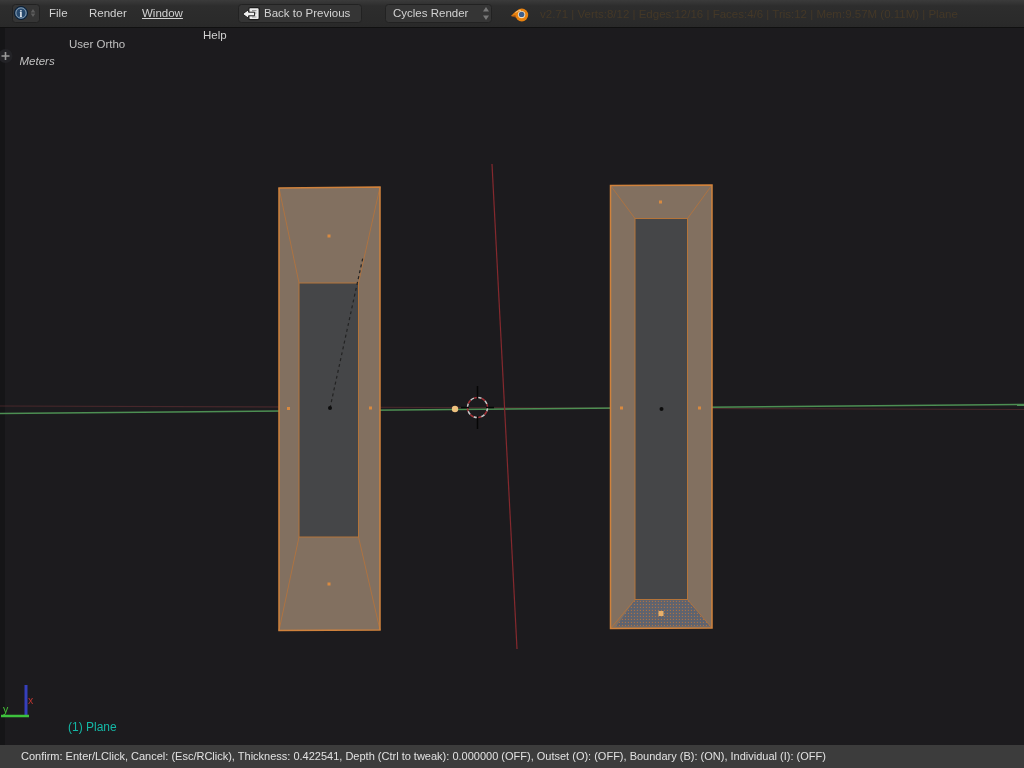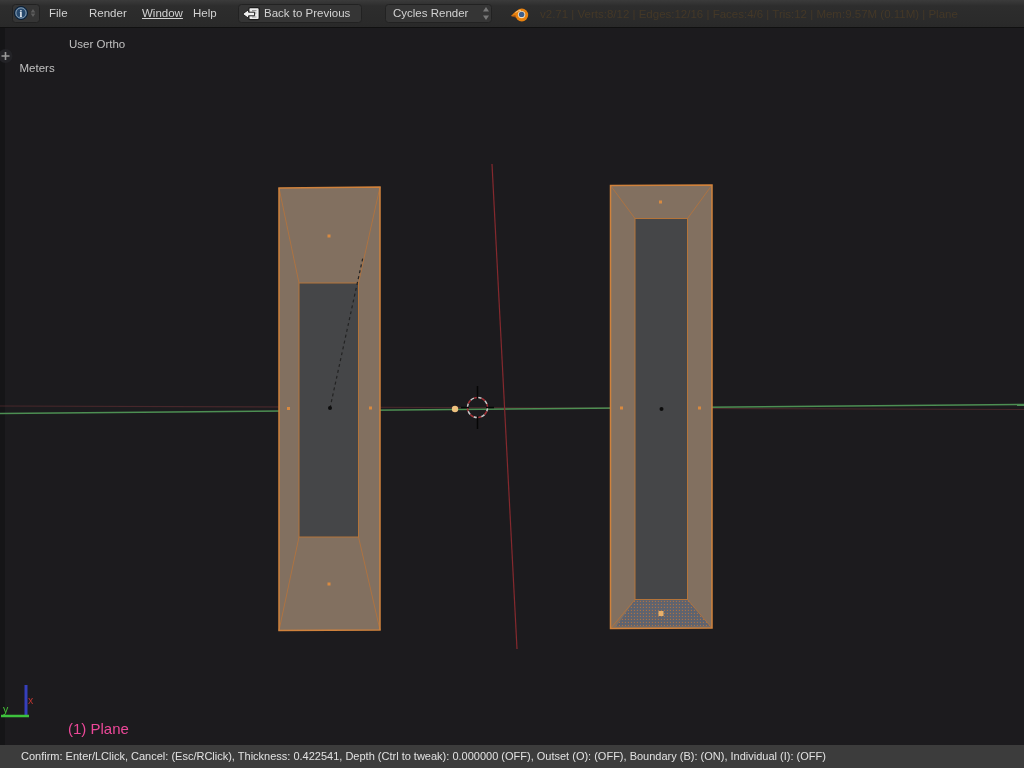--- a/index.html
+++ b/index.html
@@ -24,21 +24,21 @@
   <circle cx="9" cy="10" r="6.6" fill="#26486c" stroke="#0d1f33" stroke-width="1"></circle>
   <circle cx="9" cy="10" r="5.1" fill="none" stroke="#93a7b8" stroke-width="0.9"></circle>
   <text x="9" y="13.8" font-family="Liberation Serif" font-size="10" font-weight="bold" fill="#f2f6fa" text-anchor="middle">i</text>
   <path d="M21 6 l2.3 3.4 h-4.6 z" fill="#5d5d5d"></path>
   <path d="M21 14 l2.3 -3.4 h-4.6 z" fill="#5d5d5d"></path>
 </svg>
 
 <div class="abs menu" style="left:49px;">File</div>
 <div class="abs menu" style="left:89px;">Render</div>
 <div class="abs menu" style="left:142px;text-decoration:underline;">Window</div>
-<div class="abs menu" style="left:193px;">Help</div>
+<div class="abs menu" style="left:203px;margin-top:22px;">Help</div>
 
 <div class="abs btn" style="left:238px;width:122px;"></div>
 <svg class="abs" style="left:240px;top:2px" width="22" height="22" viewBox="0 0 22 22">
   <rect x="8.7" y="5.6" width="10.6" height="12" rx="1.6" fill="#ececec" stroke="#1d1d1d" stroke-width="1.4"></rect>
   <path d="M12 8.6 h4.5 M14 11 h2.5 M12 15 h4.5" stroke="#9a9a9a" stroke-width="1.1" fill="none"></path>
   <path d="M2.6 12 L8.6 7.6 v2.6 h6 v3.6 h-6 v2.6 z" fill="#f0f0f0" stroke="#1d1d1d" stroke-width="1"></path>
 </svg>
 <div class="abs menu" style="left:264px;">Back to Previous</div>
 
 <div class="abs btn" style="left:385px;width:105px;"></div>
@@ -53,22 +53,22 @@
   <path d="M2 13 L8 12 L9.5 15.5 Z" fill="#9c4d12"></path>
   <circle cx="12.8" cy="12" r="6.4" fill="#e8820f"></circle>
   <circle cx="12.6" cy="11.6" r="3.7" fill="#e9dcc3"></circle>
   <circle cx="12.6" cy="11.4" r="2.7" fill="#3d5e8c"></circle>
   <path d="M6.5 9.5 Q9 7.5 12 7.2" stroke="#f5c98f" stroke-width="1" fill="none"></path>
 </svg>
 
 <div class="abs" style="left:540px;top:0;height:43px;line-height:28px;color:#443827;font-size:11.5px;white-space:nowrap;">v2.71 | Verts:8/12 | Edges:12/16 | Faces:4/6 | Tris:12 | Mem:9.57M (0.11M) | Plane</div>
 
 <div class="abs vtext" style="left:23px;top:38px;padding-left:46px;">User Ortho</div>
-<div class="abs vtext" style="left:19.5px;top:62px;">Meters</div>
-<div class="abs vtext" style="left:68px;top:720px;color:#ec4899;font-size:15px;">(1) Plane</div>
+<div class="abs vtext" style="left:19.5px;top:55px;font-style:italic;">Meters</div>
+<div class="abs vtext" style="left:68px;top:720px;color:#14b8a6;font-size:12px;">(1) Plane</div>
 
 <svg class="abs" style="left:0;top:28px;" width="1024" height="717" viewBox="0 28 1024 717">
   <rect x="0" y="28" width="5" height="717" fill="rgba(0,0,0,0.22)"></rect>
   <defs>
     <filter id="soft" x="-50%" y="-50%" width="200%" height="200%">
       <feGaussianBlur stdDeviation="0.55"></feGaussianBlur>
     </filter>
     <pattern id="stip" width="3" height="3" patternUnits="userSpaceOnUse">
       <rect width="3" height="3" fill="#5e636f"></rect>
       <rect x="0.9" y="0.9" width="1" height="1" fill="#c0763a"></rect>

